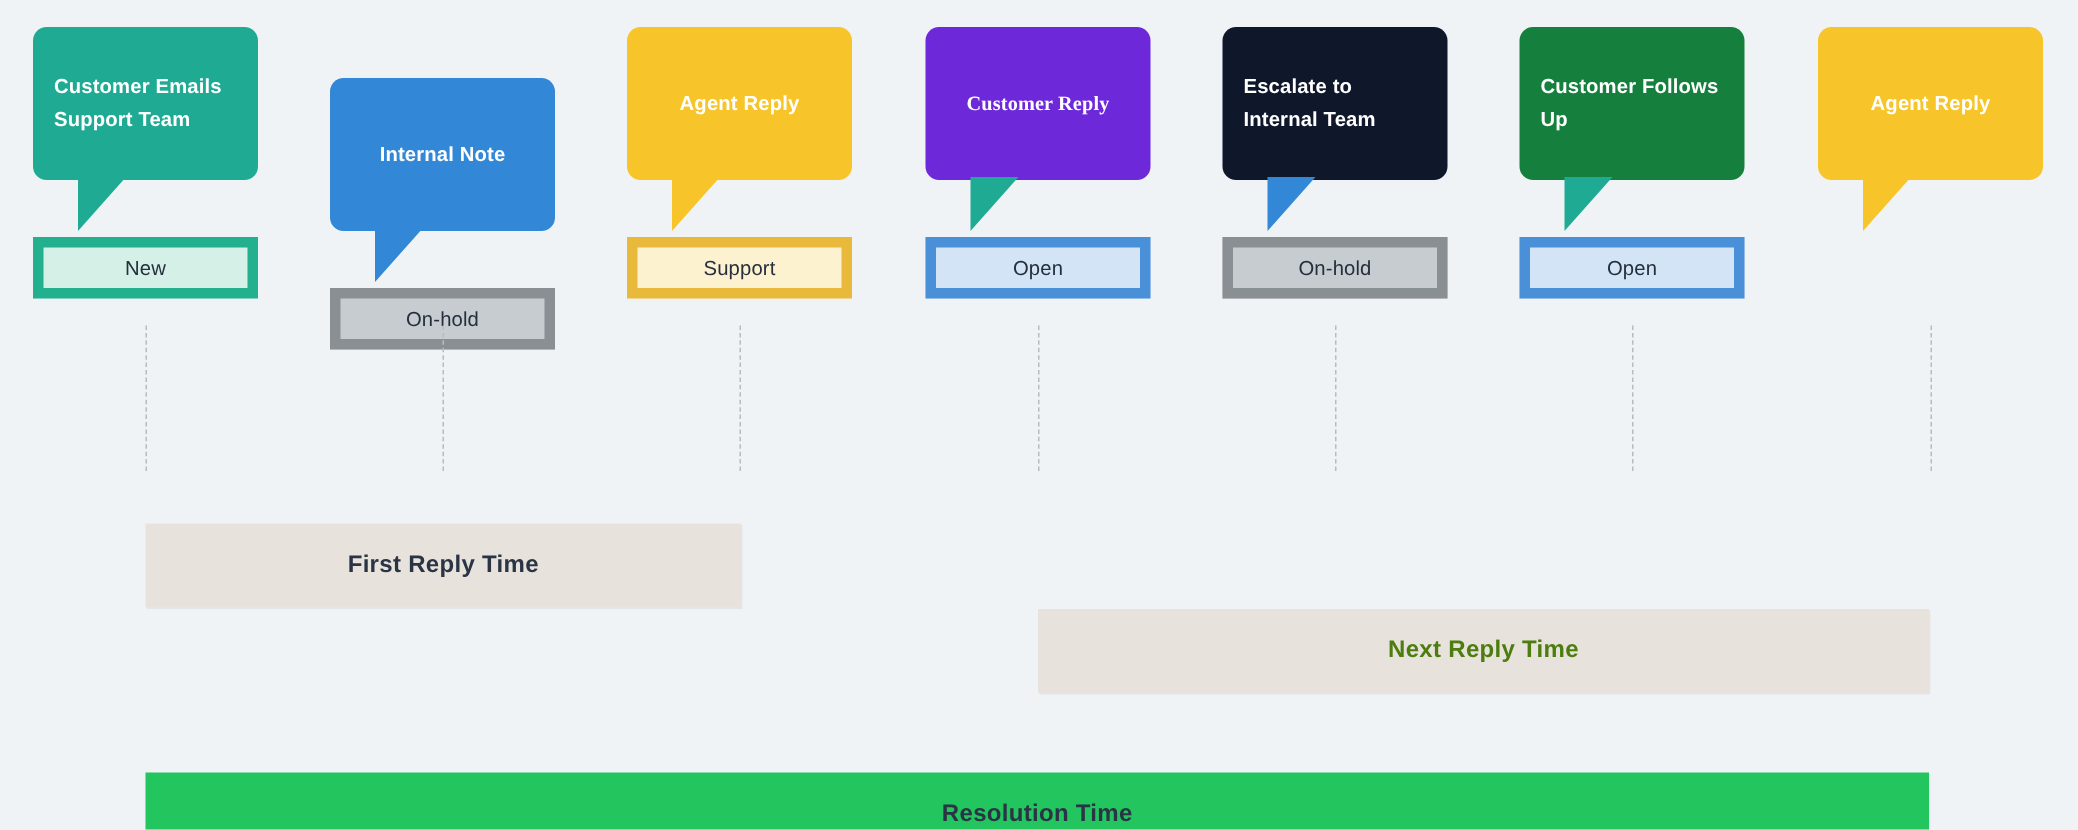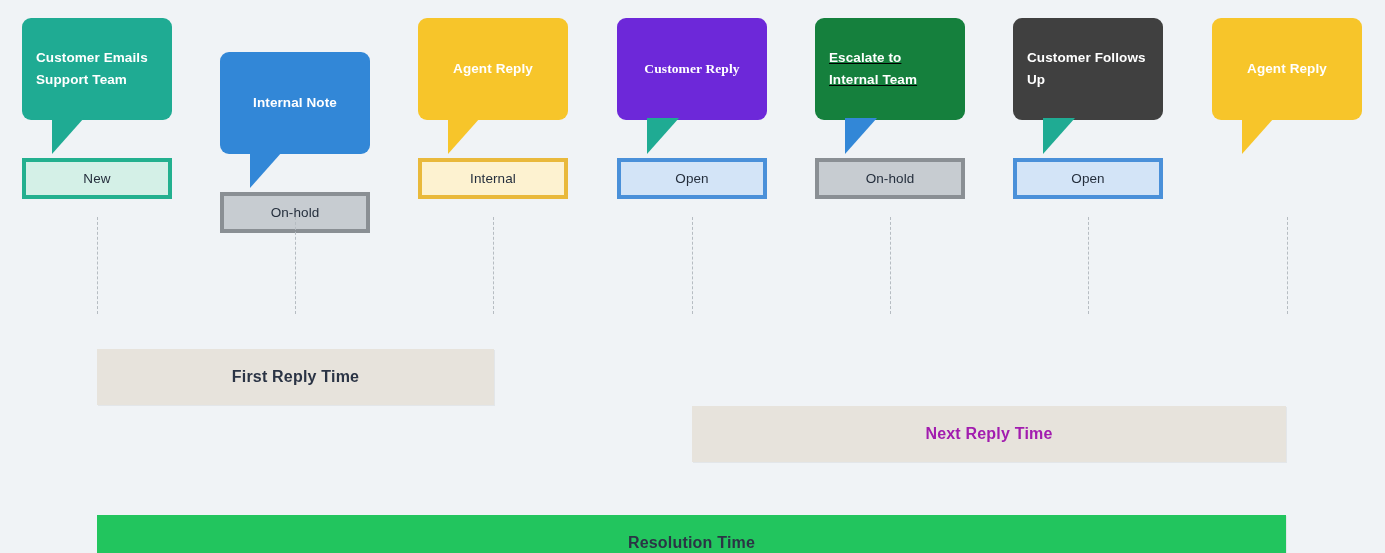--- a/index.html
+++ b/index.html
@@ -72,21 +72,21 @@
   }
 
   
   .status {
     position: absolute;
     top: 140px;
     left: 0;
     width: 150px;
     height: 41px;
     box-sizing: border-box;
-    border: 4px solid #14b8a6;
+    border: 7px solid #14b8a6;
     display: flex;
     align-items: center;
     justify-content: center;
     font-size: 13.5px;
     color: #252f3d;
     letter-spacing: 0.1px;
   }
 
   
   .dash {
@@ -138,43 +138,43 @@
         </div>
         <div class="status" style="background: rgb(199, 204, 209); border-color: rgb(138, 143, 148);">On-hold</div>
       </div>
       <div class="flow-col" style="left: 418px;">
         <div class="bubble-wrap">
           <div class="bubble" style="background: rgb(247, 197, 42);">
             <div class="bubble-label center">Agent Reply</div>
           </div>
           <div class="tail" style="border-top-color: rgb(247, 197, 42);"></div>
         </div>
-        <div class="status" style="background: rgb(253, 242, 208); border-color: rgb(233, 185, 59);">Internal</div>
+        <div class="status" style="background: rgb(253, 242, 208); border-color: rgb(233, 185, 59);">Support</div>
       </div>
       <div class="flow-col" style="left: 617px;">
         <div class="bubble-wrap">
           <div class="bubble" style="background: #6d28d9; font-family: Liberation Serif, serif;">
             <div class="bubble-label center">Customer Reply</div>
           </div>
           <div class="tail" style="border-top-color: rgb(31, 171, 147);"></div>
         </div>
         <div class="status" style="background: rgb(211, 228, 247); border-color: rgb(74, 144, 217);">Open</div>
       </div>
       <div class="flow-col" style="left: 815px;">
         <div class="bubble-wrap">
-          <div class="bubble" style="background: #15803d; text-decoration: underline;">
+          <div class="bubble" style="background: #0f172a;">
             <div class="bubble-label">Escalate to Internal Team</div>
           </div>
           <div class="tail" style="border-top-color: rgb(50, 135, 215);"></div>
         </div>
         <div class="status" style="background: rgb(199, 204, 209); border-color: rgb(138, 143, 148);">On-hold</div>
       </div>
       <div class="flow-col" style="left: 1013px;">
         <div class="bubble-wrap">
-          <div class="bubble" style="background: #404040;">
+          <div class="bubble" style="background: #15803d;">
             <div class="bubble-label">Customer Follows Up</div>
           </div>
           <div class="tail" style="border-top-color: rgb(31, 171, 147);"></div>
         </div>
         <div class="status" style="background: rgb(211, 228, 247); border-color: rgb(74, 144, 217);">Open</div>
       </div>
       <div class="flow-col" style="left: 1212px;">
         <div class="bubble-wrap">
           <div class="bubble" style="background: rgb(247, 197, 42);">
             <div class="bubble-label center">Agent Reply</div>
@@ -190,20 +190,20 @@
       <div class="dash" style="left: 692px; border-left-color: rgb(182, 188, 194);"></div>
       <div class="dash" style="left: 890px; border-left-color: rgb(182, 188, 194);"></div>
       <div class="dash" style="left: 1088px; border-left-color: rgb(182, 188, 194);"></div>
       <div class="dash" style="left: 1287px; border-left-color: rgb(182, 188, 194);"></div>
     </div>
   <div id="bars-layer">
       <div class="bar" style="left: 97px; top: 349px; width: 397px; background: rgb(231, 227, 220);">
         <div class="bar-label" style="color: rgb(43, 52, 69);">First Reply Time</div>
       </div>
       <div class="bar" style="left: 692px; top: 406px; width: 594px; background: rgb(231, 227, 220);">
-        <div class="bar-label" style="color: #a21caf;">Next Reply Time</div>
+        <div class="bar-label" style="color: #4d7c0f;">Next Reply Time</div>
       </div>
       <div class="bar" style="left: 97px; top: 481px; width: 1189px; background: #22c55e; margin-top: 34px;">
         <div class="bar-label" style="color: rgb(43, 52, 69);">Resolution Time</div>
       </div>
     </div>
 
 </div>
 
 </body></html>

